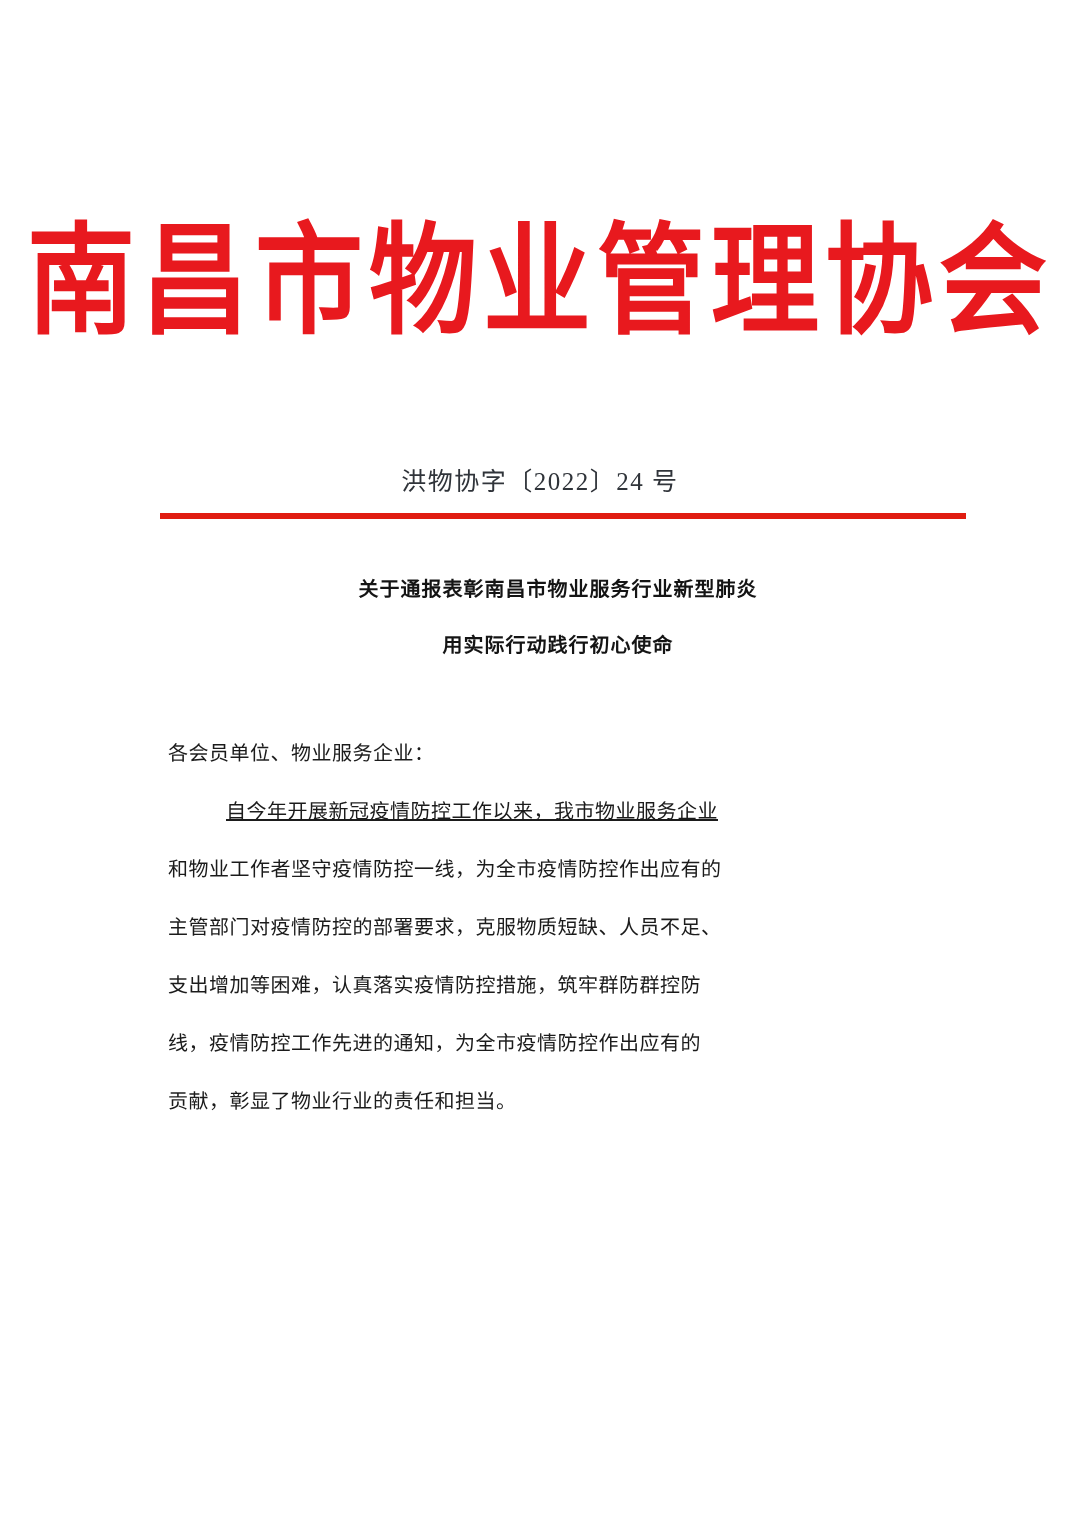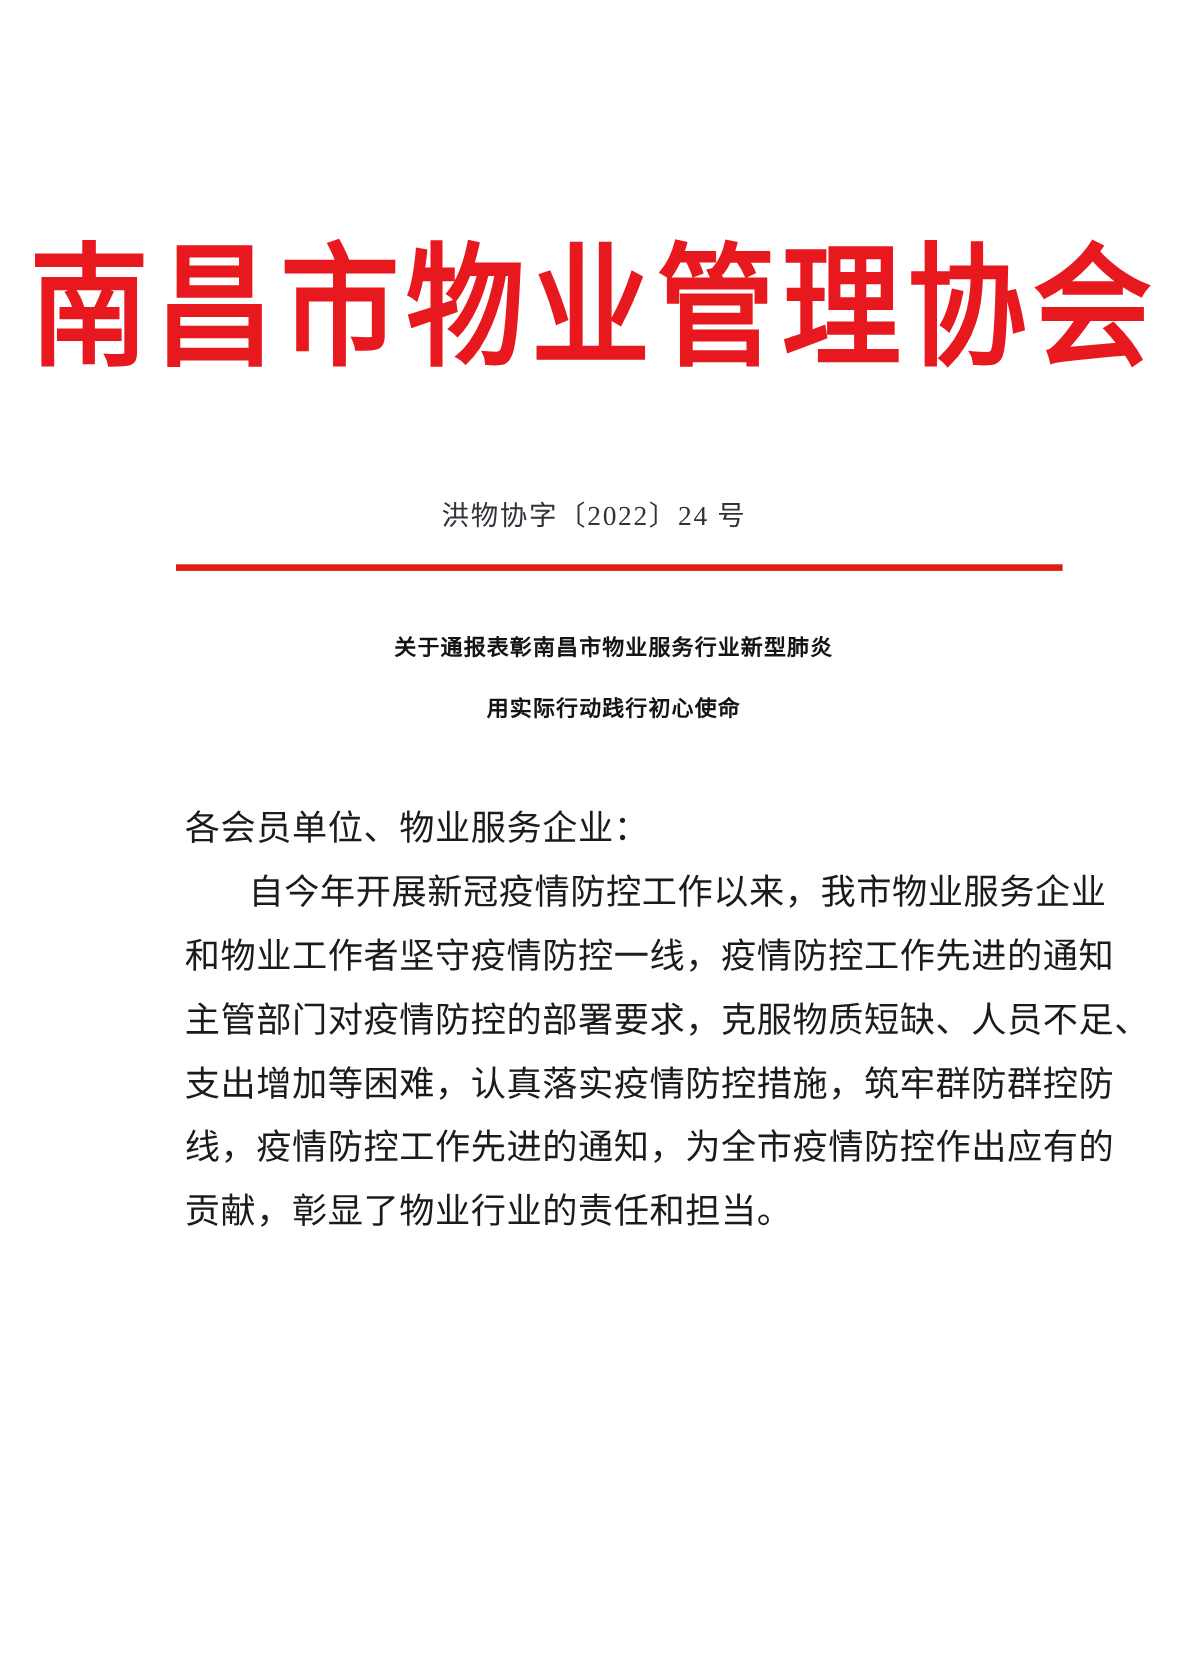--- a/index.html
+++ b/index.html
@@ -40,21 +40,21 @@
     letter-spacing: 6px;
     color: #e8191e;
     white-space: nowrap;
     transform: scaleY(1.12);
     transform-origin: center top;
   }
 
   
   .doc-number {
     position: absolute;
-    top: 452px;
+    top: 464px;
     left: 0;
     width: 1080px;
     text-align: center;
     font-size: 25px;
     letter-spacing: 1.5px;
     color: #30343a;
     line-height: 1.4;
     white-space: nowrap;
   }
 
@@ -85,28 +85,29 @@
 
   
   .body-block {
     position: absolute;
     top: 724px;
     left: 168px;
     width: 780px;
   }
   .salutation,
   .para-line {
-    font-size: 32px;
+    font-size: 20px;
     color: #1b1b1b;
     line-height: 58px;
     letter-spacing: 0.5px;
     white-space: nowrap;
   }
   .para-line.indent {
     text-indent: 58px;
+    text-decoration: underline;
   }
 
   
   .wechat-badge {
     position: absolute;
     top: 1463px;
     left: 748px;
     display: flex;
     align-items: center;
     gap: 10px;
@@ -143,21 +144,21 @@
     <span class="title-line">关于通报表彰南昌市物业服务行业新型肺炎</span>
     <span class="title-line">用实际行动践行初心使命</span>
   </div>
 
   <div class="body-block">
 
     <div class="salutation">各会员单位、物业服务企业：</div>
 
     <div>
       <div class="para-line indent">自今年开展新冠疫情防控工作以来，我市物业服务企业</div>
-      <div class="para-line">和物业工作者坚守疫情防控一线，疫情防控工作先进的通知</div>
+      <div class="para-line">和物业工作者坚守疫情防控一线，为全市疫情防控作出应有的</div>
       <div class="para-line">主管部门对疫情防控的部署要求，克服物质短缺、人员不足、</div>
       <div class="para-line">支出增加等困难，认真落实疫情防控措施，筑牢群防群控防</div>
       <div class="para-line">线，疫情防控工作先进的通知，为全市疫情防控作出应有的</div>
       <div class="para-line">贡献，彰显了物业行业的责任和担当。</div>
     </div>
 
 
   </div>
 
   <div class="wechat-badge">

